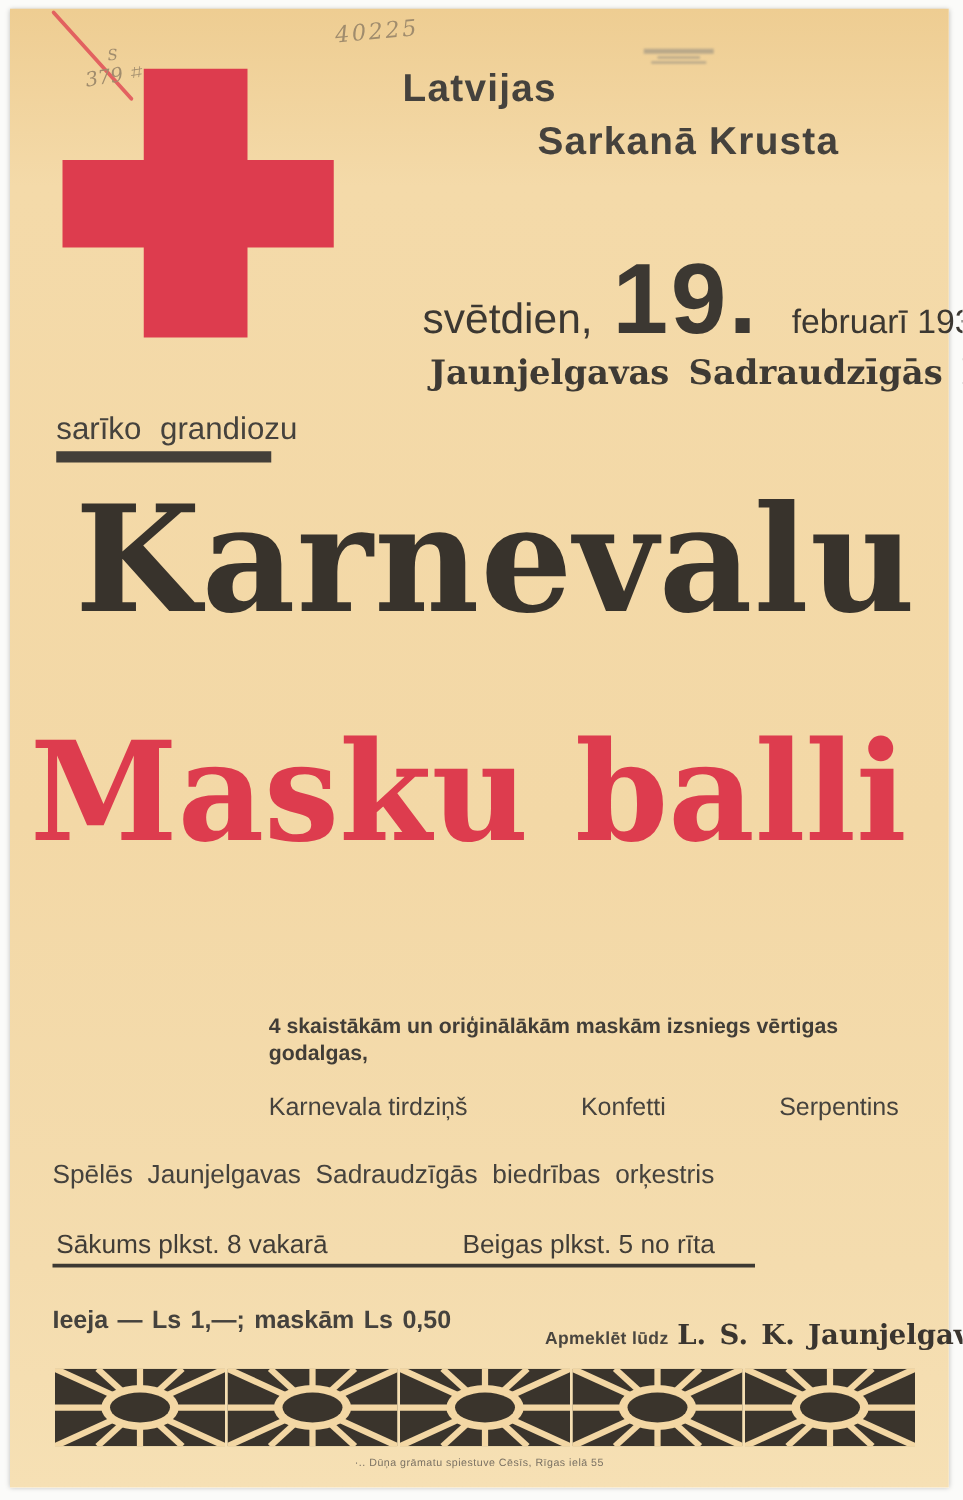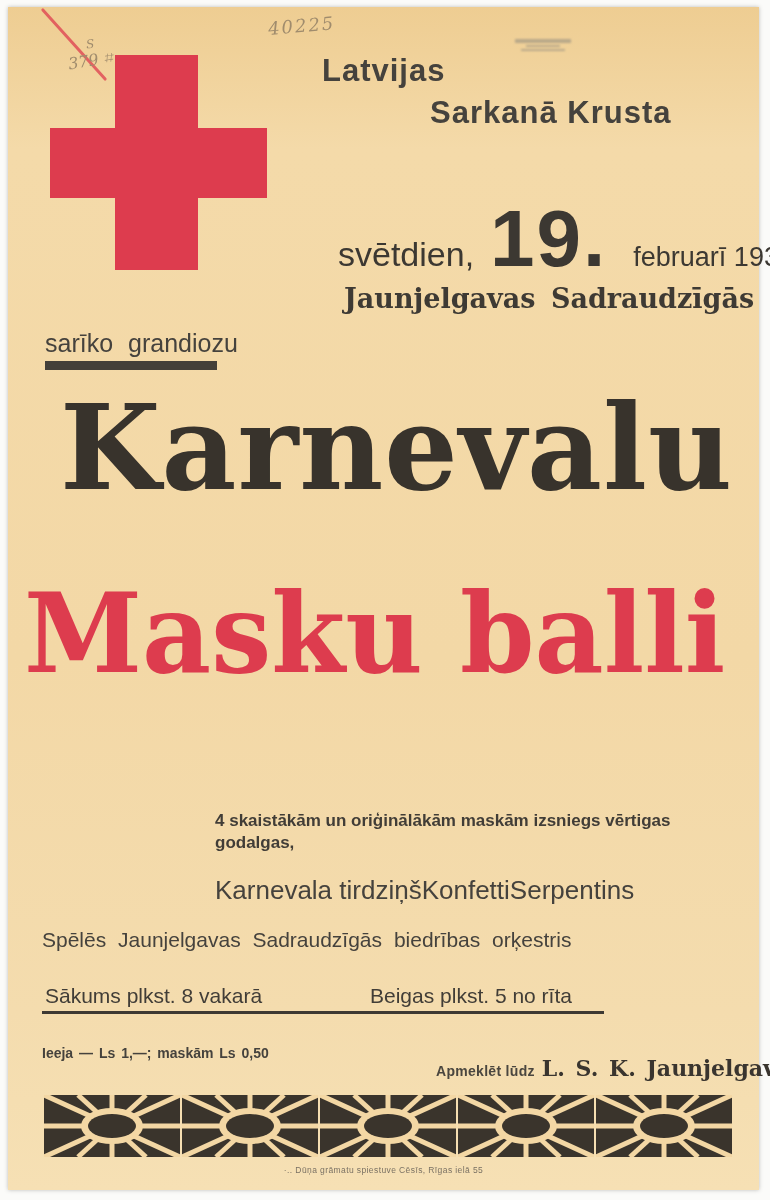--- a/index.html
+++ b/index.html
@@ -45,25 +45,25 @@
     font-family:"DejaVu Serif",serif;font-weight:bold;
     font-size:118px;line-height:1;color:#38332c;letter-spacing:1px;white-space:nowrap;
     transform:scaleX(.98);transform-origin:left;
   }
   .title-red{
     font-family:"DejaVu Serif",serif;font-weight:bold;
     font-size:110px;line-height:1;color:var(--red);letter-spacing:0;white-space:nowrap;
     transform:scaleX(.97);transform-origin:left;
   }
   .prizes{font-size:17px;font-weight:bold;color:#413d37;line-height:22px;width:515px;}
-  .attractions{display:flex;width:504px;font-size:26px;color:#45423d;white-space:nowrap;}
+  .attractions{display:flex;justify-content:space-between;width:504px;font-size:20px;color:#45423d;white-space:nowrap;}
   .orchestra{font-size:21px;color:#45423d;word-spacing:6px;white-space:nowrap;}
   .times{font-size:21px;color:#413d37;white-space:nowrap;}
   .rule{background:#3d3933;height:3px;}
-  .price{font-size:14px;font-weight:bold;color:#45423d;word-spacing:2px;white-space:nowrap;}
+  .price{font-size:20px;font-weight:bold;color:#45423d;word-spacing:2px;white-space:nowrap;}
   .invite{display:flex;align-items:baseline;gap:7px;white-space:nowrap;}
   .invite .small{font-size:14px;font-weight:bold;color:#4a463f;letter-spacing:.3px;}
   .invite .main{font-family:"DejaVu Serif",serif;font-weight:bold;font-size:22px;color:#3a352f;word-spacing:3px;}
   .ornaments{position:absolute;left:36px;top:1088px;display:flex;gap:2px;}
   .imprint{
     position:absolute;left:0;right:0;top:1158px;text-align:center;
     font-size:8.5px;color:#7a7163;letter-spacing:.4px;
   }
 </style>
 </head>

